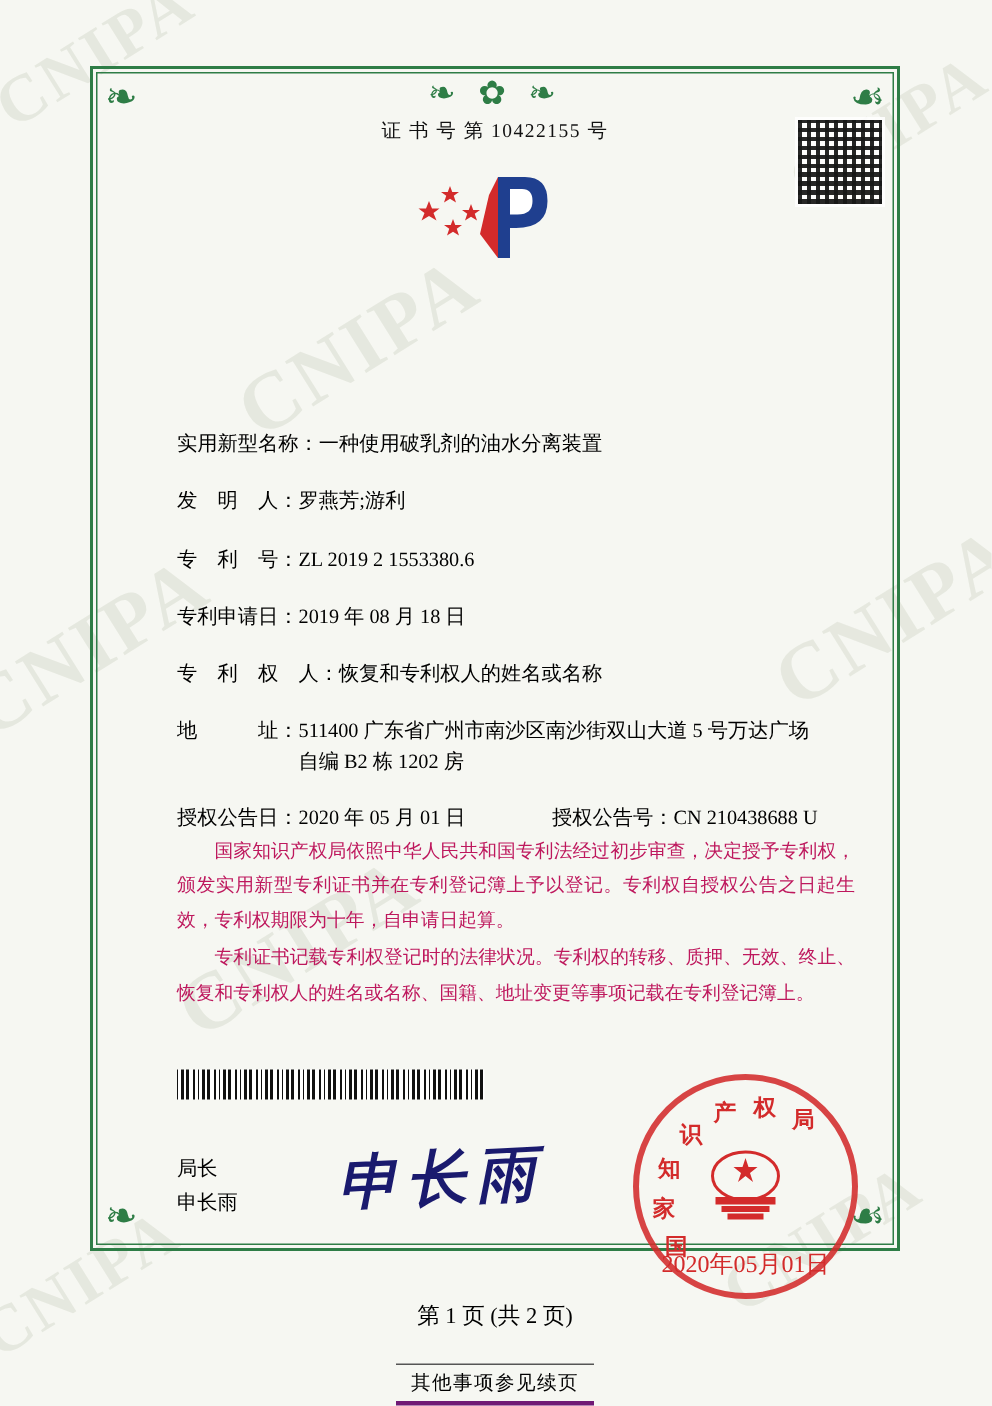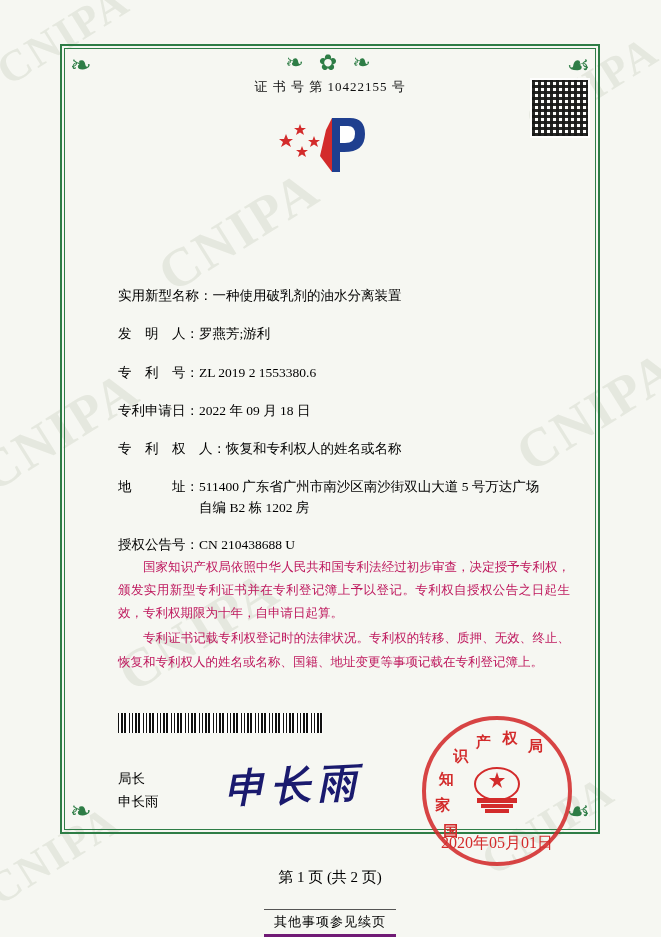--- a/index.html
+++ b/index.html
@@ -225,34 +225,37 @@
     <div class="row">
       <div class="lbl">发　明　人：</div>
       <div class="val">罗燕芳;游利</div>
     </div>
     <div class="row">
       <div class="lbl">专　利　号：</div>
       <div class="val">ZL 2019 2 1553380.6</div>
     </div>
     <div class="row">
       <div class="lbl">专利申请日：</div>
-      <div class="val">2022 年 09 月 18 日</div>
+      <div class="val">2019 年 08 月 18 日</div>
     </div>
     <div class="row">
       <div class="lbl">专　利　权　人：</div>
       <div class="val">恢复和专利权人的姓名或名称</div>
     </div>
     <div class="row">
       <div class="lbl">地　　　址：</div>
       <div class="val">
         <span>511400 广东省广州市南沙区南沙街双山大道 5 号万达广场</span>
         <span class="sub">自编 B2 栋 1202 房</span>
       </div>
     </div>
     <div class="row2col">
+      <div class="c1">
+        <span>授权公告日：</span><span>2020 年 05 月 01 日</span>
+      </div>
       <div class="c2">
         <span>授权公告号：</span><span>CN 210438688 U</span>
       </div>
     </div>
   </div>
 
   <div class="para">
     <p>国家知识产权局依照中华人民共和国专利法经过初步审查，决定授予专利权，颁发实用新型专利证书并在专利登记簿上予以登记。专利权自授权公告之日起生效，专利权期限为十年，自申请日起算。</p>
     <p>专利证书记载专利权登记时的法律状况。专利权的转移、质押、无效、终止、恢复和专利权人的姓名或名称、国籍、地址变更等事项记载在专利登记簿上。</p>
   </div>

